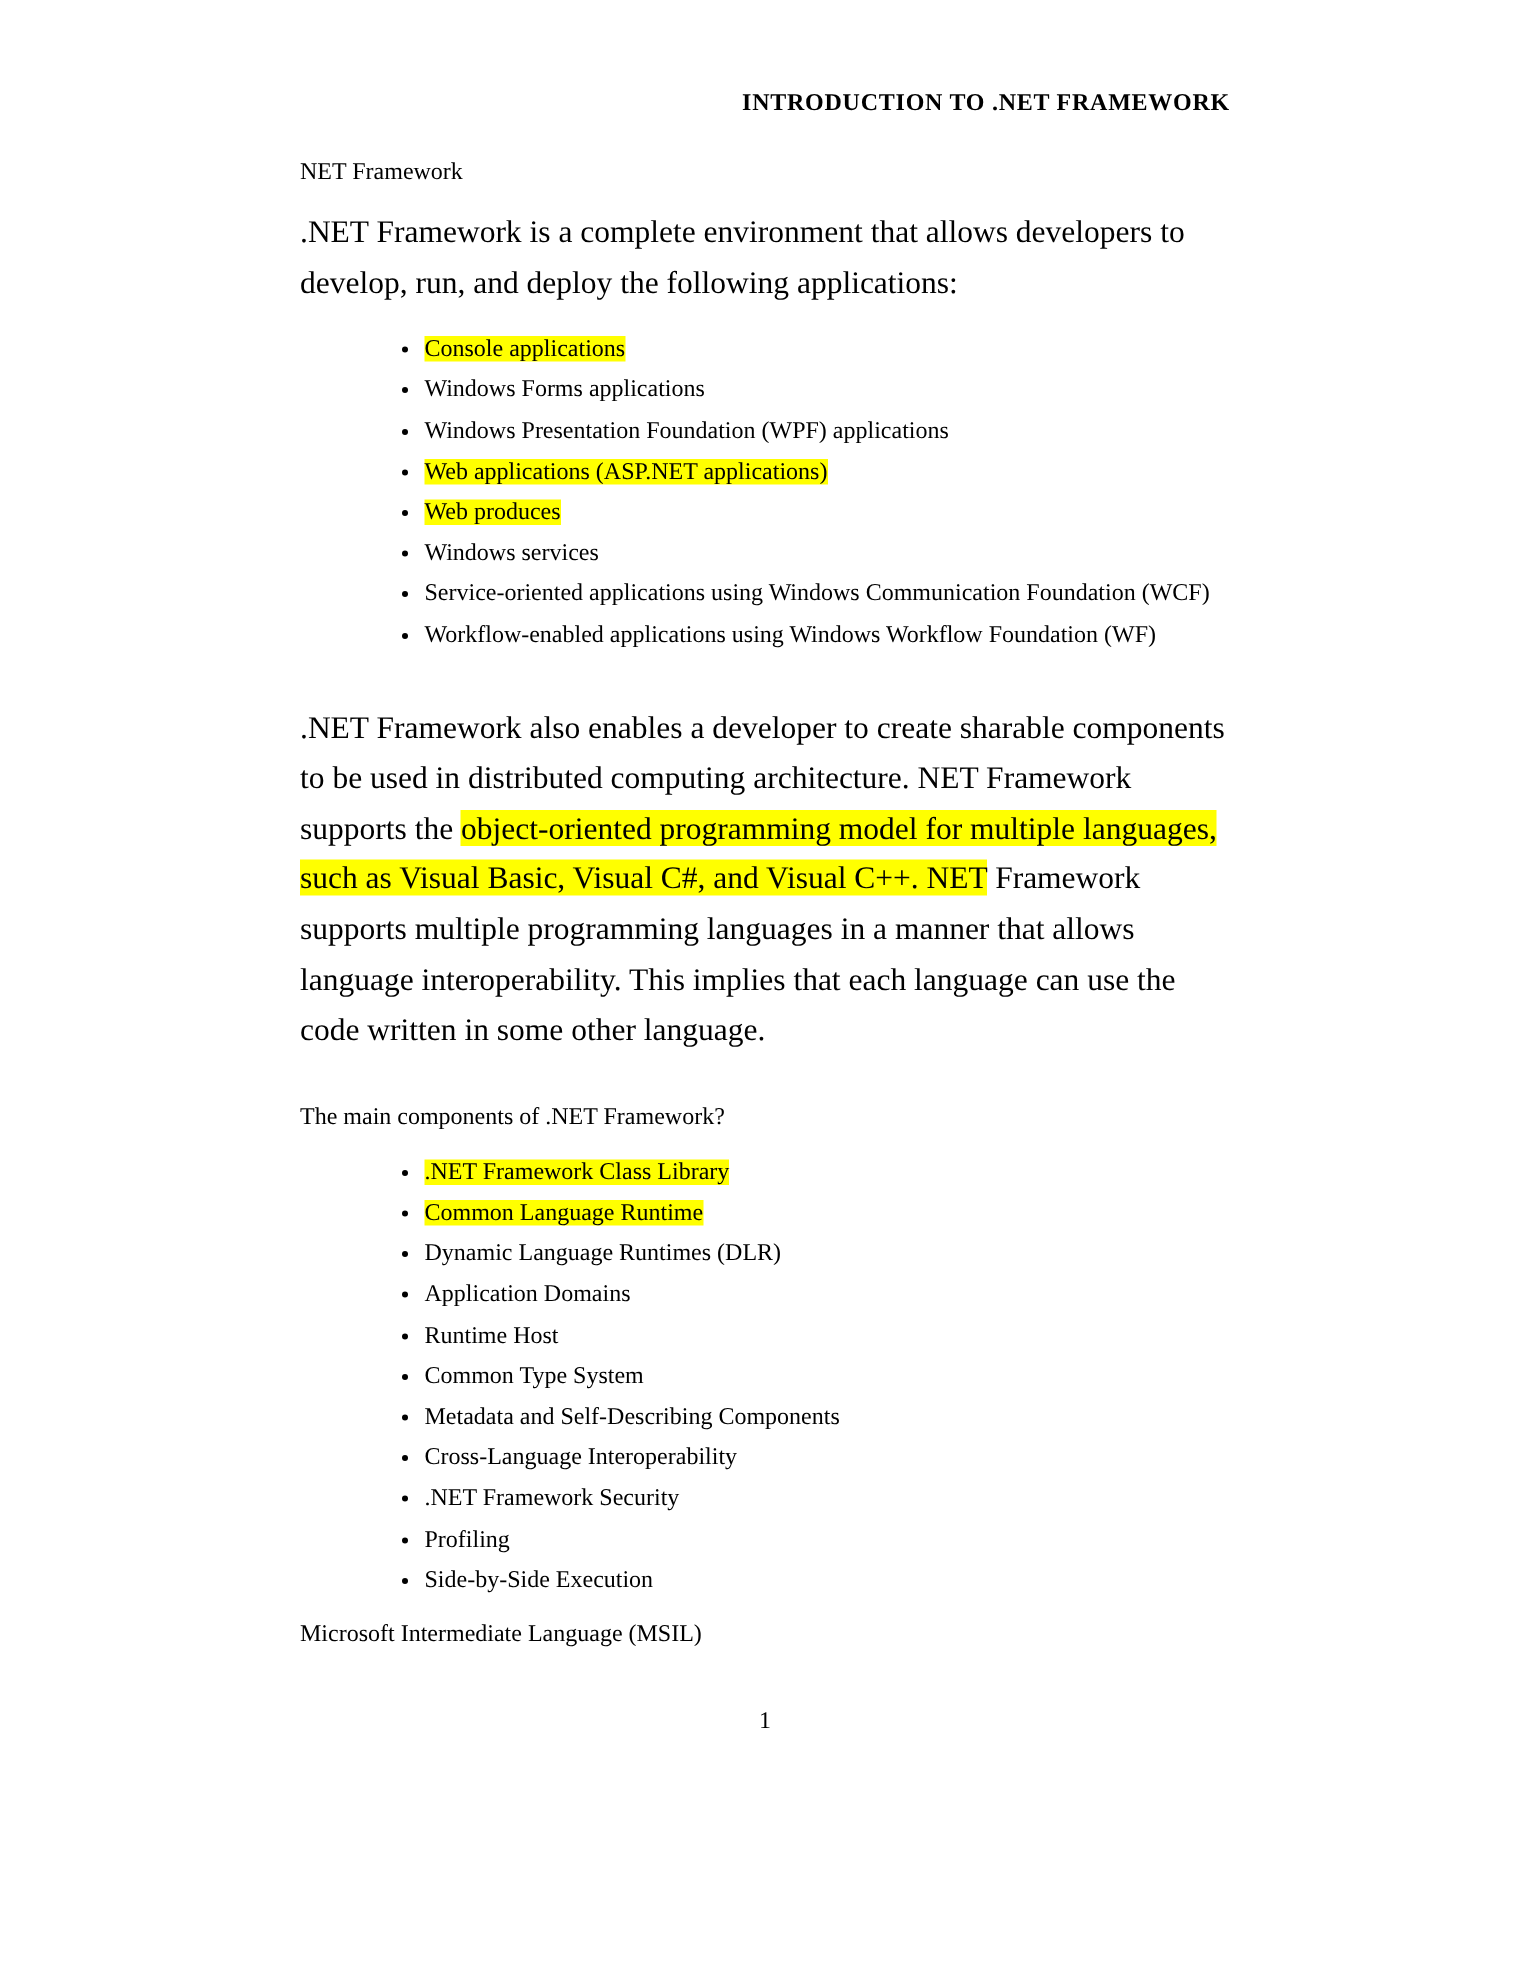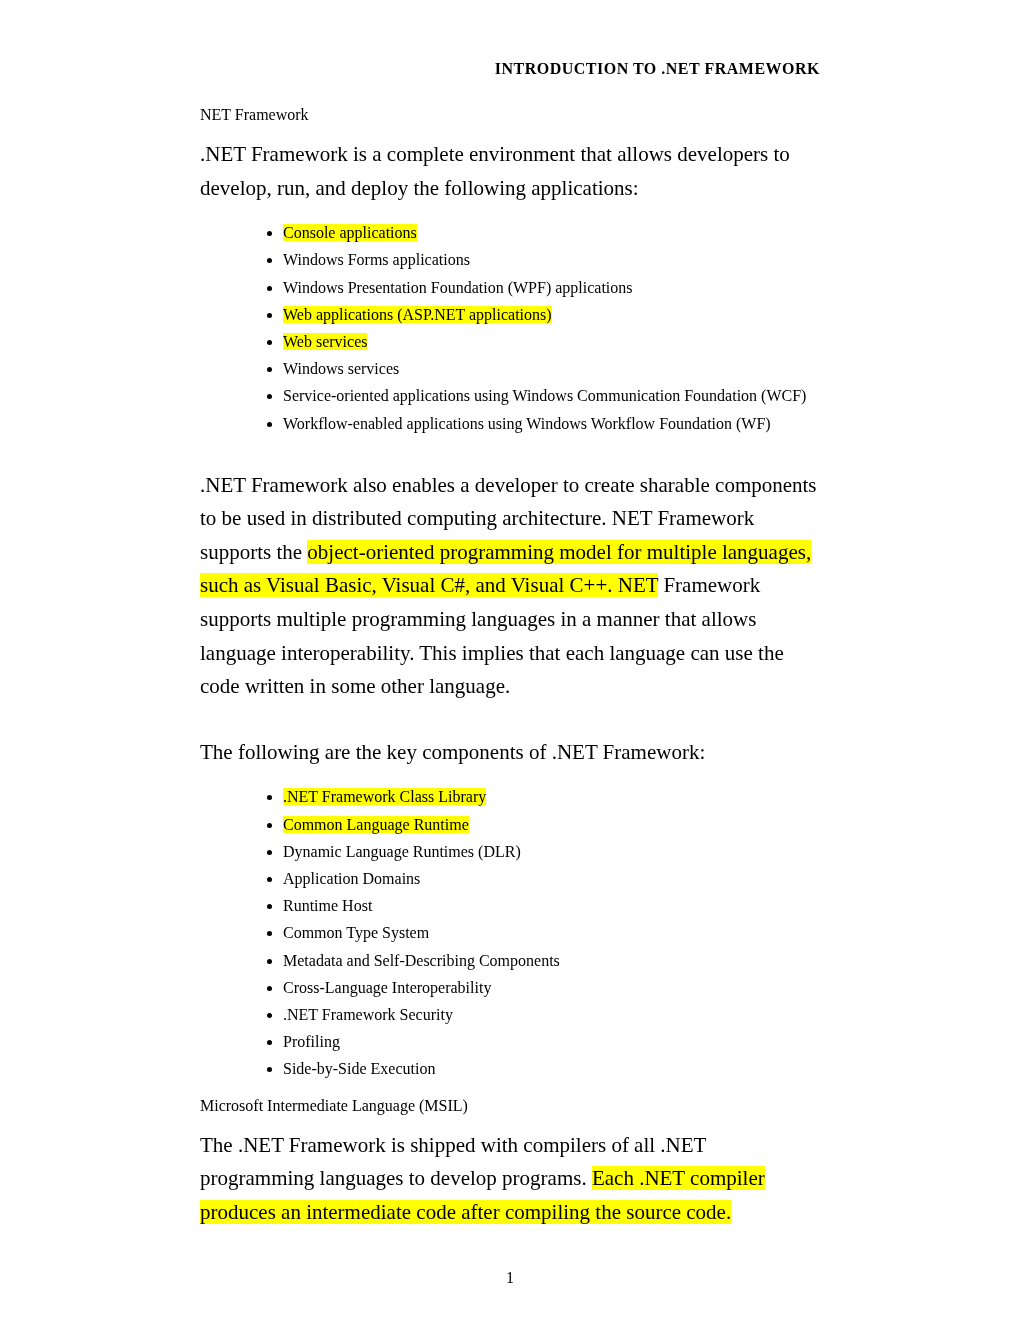--- a/index.html
+++ b/index.html
@@ -73,55 +73,52 @@
 
   <div class="section">
     <h2>NET Framework</h2>
     <p>.NET Framework is a complete environment that allows developers to develop, run, and deploy the following applications:</p>
 
     <ul>
       <li><span class="highlight-yellow">Console applications</span></li>
       <li><span>Windows Forms applications</span></li>
       <li><span>Windows Presentation Foundation (WPF) applications</span></li>
       <li><span class="highlight-yellow">Web applications (ASP.NET applications)</span></li>
-      <li><span class="highlight-yellow">Web services</span></li>
+      <li><span class="highlight-yellow">Web produces</span></li>
       <li><span>Windows services</span></li>
       <li><span>Service-oriented applications using Windows Communication Foundation (WCF)</span></li>
       <li><span>Workflow-enabled applications using Windows Workflow Foundation (WF)</span></li>
     </ul>
 
     <div class="spacer"></div>
 
     <p>
       <span>.NET Framework also enables a developer to create sharable components to be used in distributed computing architecture. NET Framework supports the </span><span class="highlight-yellow">object-oriented programming model for multiple languages, such as Visual Basic, Visual C#, and Visual C++. NET</span><span> Framework supports multiple programming languages in a manner that allows language interoperability. This implies that each language can use the code written in some other language.</span>
     </p>
   </div>
 
   <div class="spacer"></div>
 
   <div class="section">
-    <p>The following are the key components of .NET Framework:</p>
+    <h2>The main components of .NET Framework?</h2>
 
     <ul>
       <li><span class="highlight-yellow">.NET Framework Class Library</span></li>
       <li><span class="highlight-yellow">Common Language Runtime</span></li>
       <li><span>Dynamic Language Runtimes (DLR)</span></li>
       <li><span>Application Domains</span></li>
       <li><span>Runtime Host</span></li>
       <li><span>Common Type System</span></li>
       <li><span>Metadata and Self-Describing Components</span></li>
       <li><span>Cross-Language Interoperability</span></li>
       <li><span>.NET Framework Security</span></li>
       <li><span>Profiling</span></li>
       <li><span>Side-by-Side Execution</span></li>
     </ul>
   </div>
 
   <div class="section">
     <h2>Microsoft Intermediate Language (MSIL)</h2>
-    <p>
-      <span>The .NET Framework is shipped with compilers of all .NET programming languages to develop programs. </span><span class="highlight-yellow">Each .NET compiler produces an intermediate code after compiling the source code.</span>
-    </p>
   </div>
 
   <div class="page-number">1</div>
 
 </div>
 
 </body></html>

